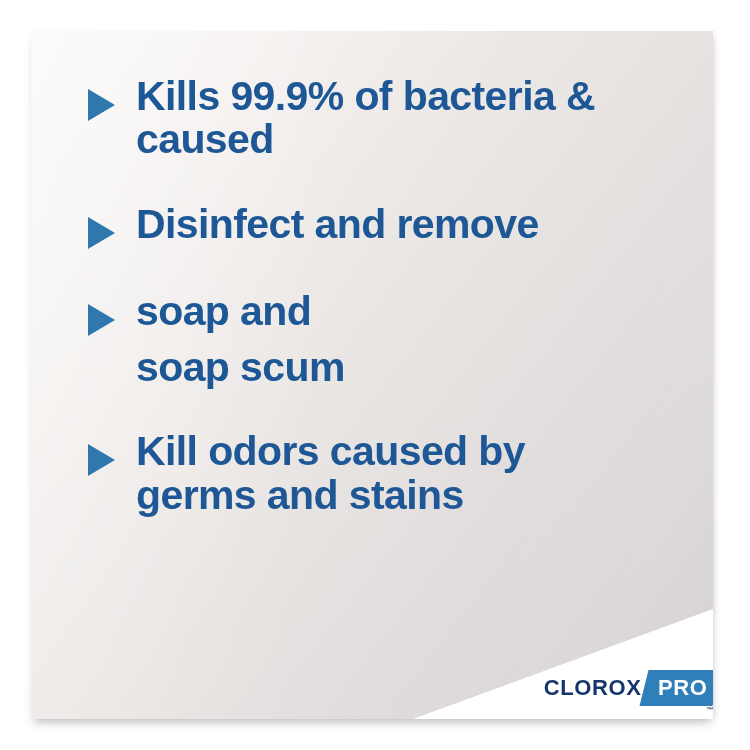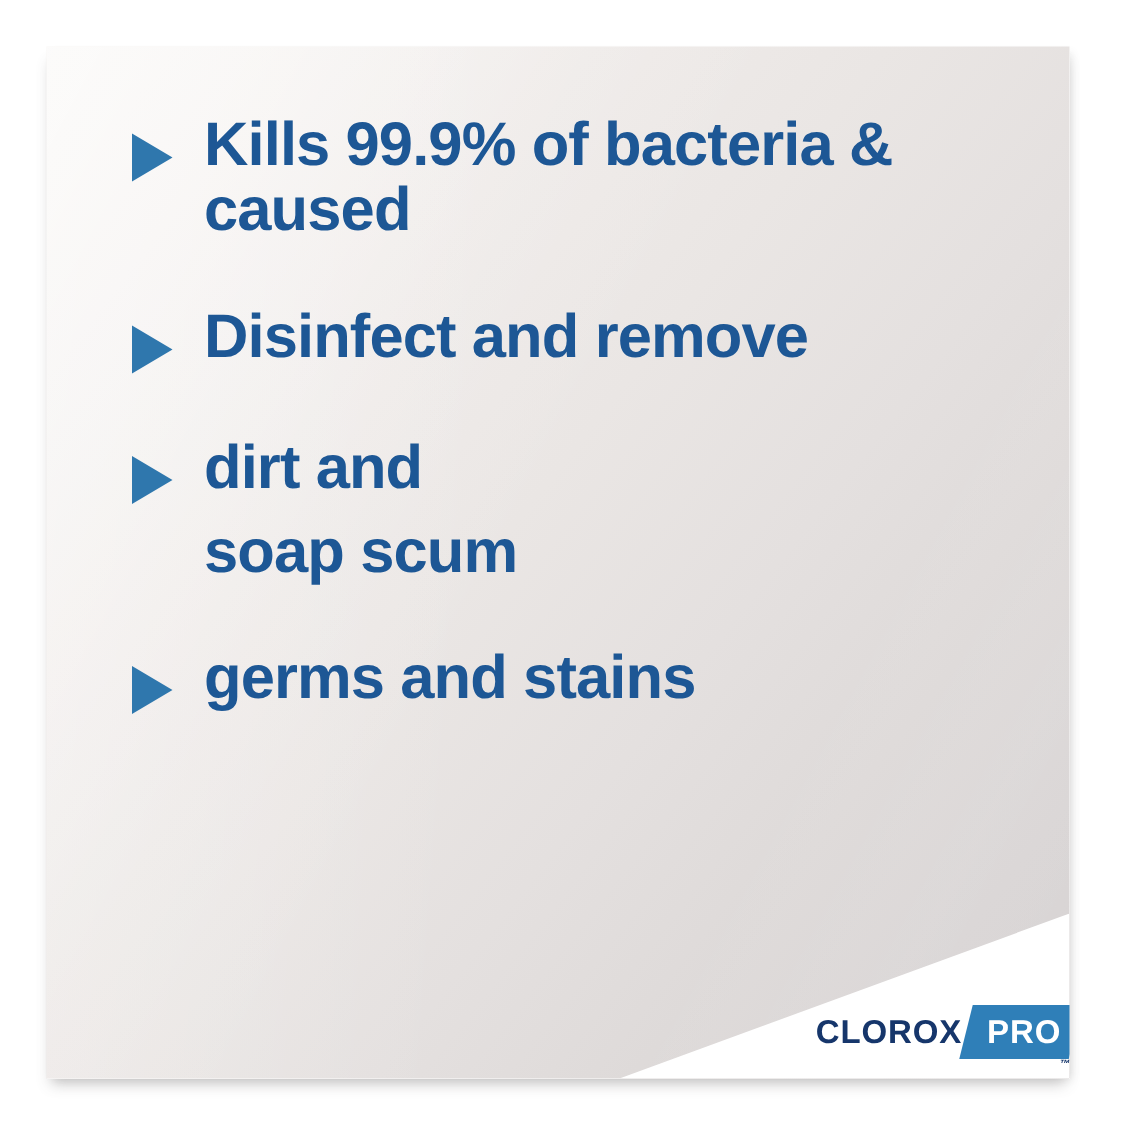--- a/index.html
+++ b/index.html
@@ -202,28 +202,29 @@
       <div class="bullet-row">
         <span class="bullet-marker"></span>
         <div class="bullet-text">
           <span class="line">Disinfect and remove</span>
         </div>
       </div>
 
       <div class="bullet-row">
         <span class="bullet-marker"></span>
         <div class="bullet-text">
-          <span class="line">dirt and</span>
+          <span class="line">soap and</span>
           <span class="line gap">soap scum</span>
         </div>
       </div>
 
       <div class="bullet-row">
         <span class="bullet-marker"></span>
         <div class="bullet-text">
+          <span class="line">Kill odors caused by</span>
           <span class="line">germs and stains</span>
         </div>
       </div>
 
     </div>
 
     <div id="logo-corner">
       <div id="logo-wedge"></div>
       <div id="logo-lockup">
         <span id="logo-clorox">CLOROX</span>

